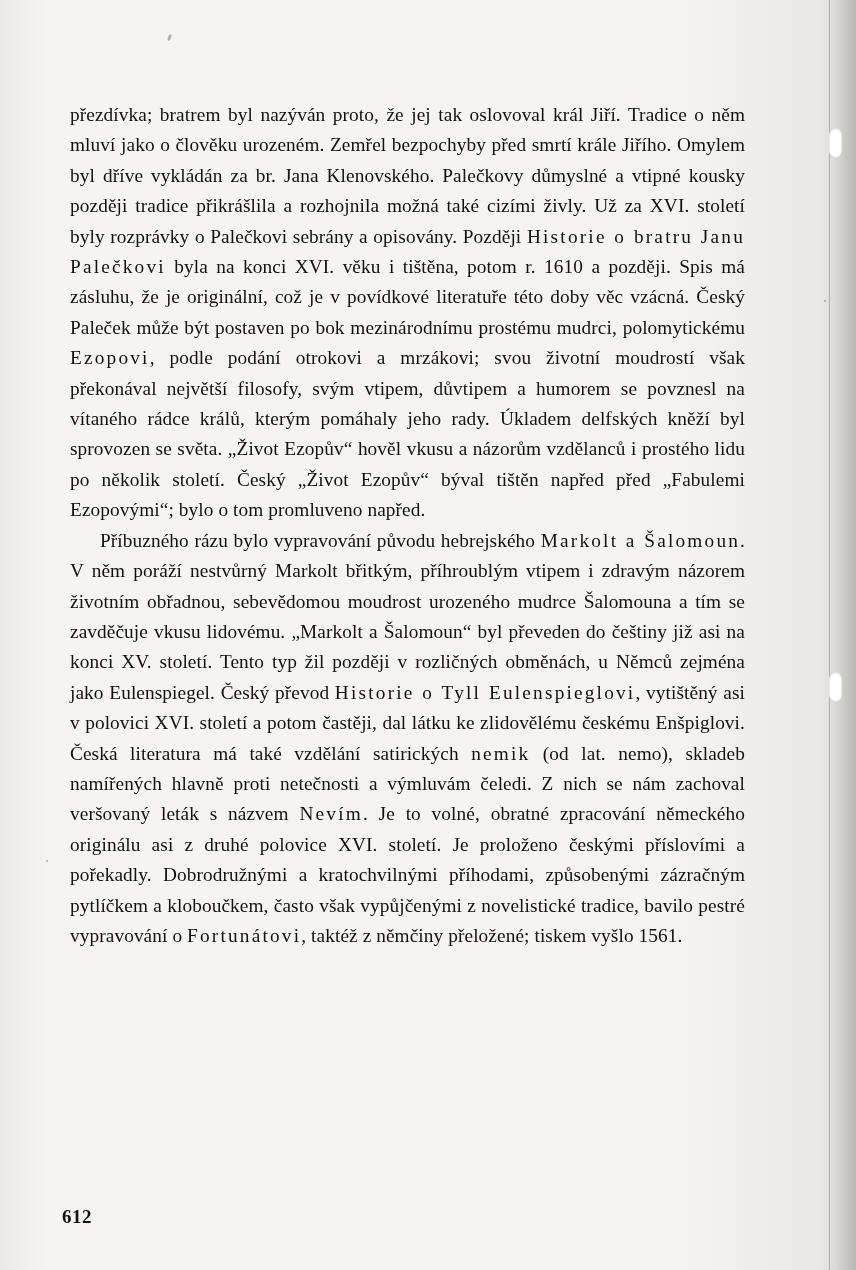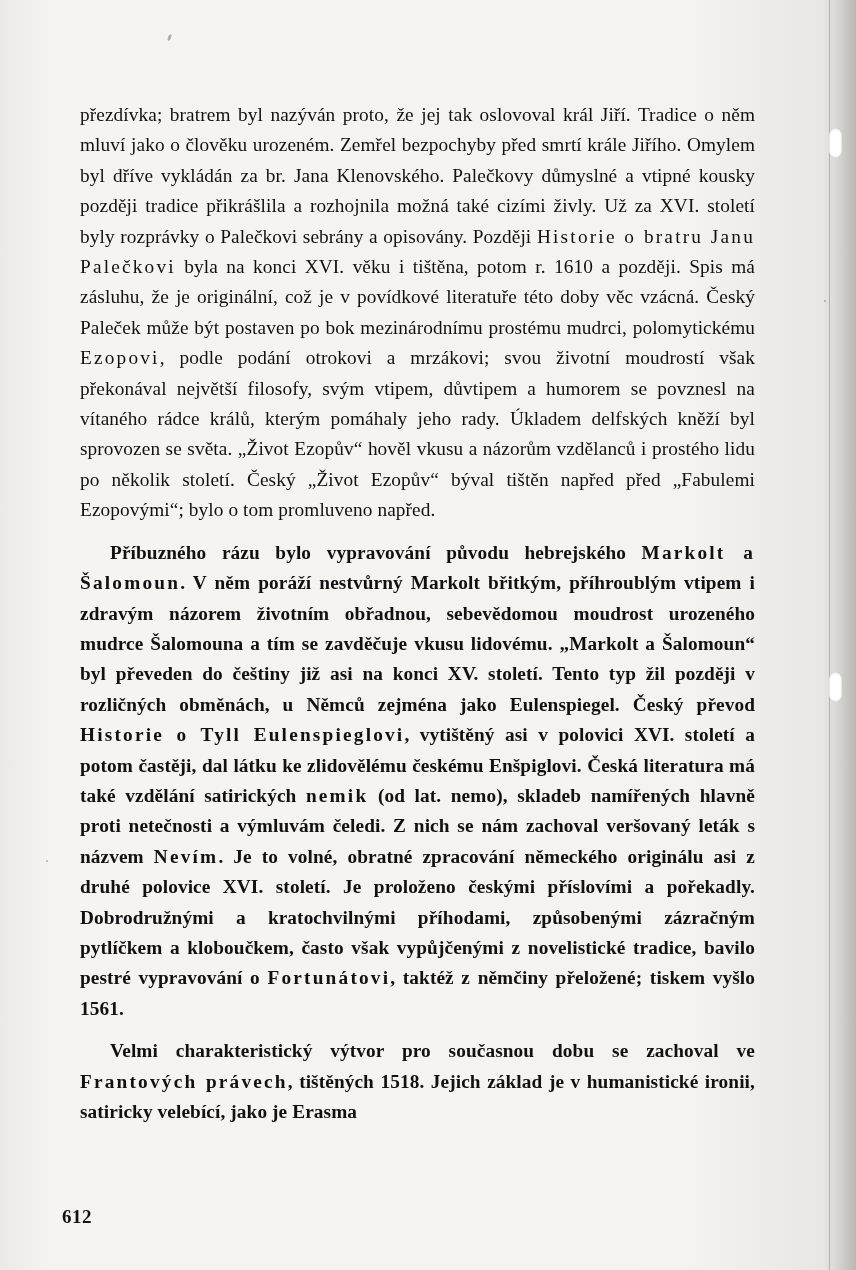--- a/index.html
+++ b/index.html
@@ -50,38 +50,37 @@
     height: 30px;
     border-radius: 7px;
     background: #ffffff;
     box-shadow: inset 0 0 2px rgba(0,0,0,0.35);
   }
   .punch.p1 { top: 128px; }
   .punch.p2 { top: 672px; }
 
   .textblock {
     position: absolute;
-    left: 80px;
+    left: 70px;
     top: 100px;
     width: 675px;
   }
   p.para {
     margin: 0;
     font-size: 19.3px;
     line-height: 30.4px;
     color: #111111;
     text-align: justify;
     text-justify: inter-word;
     letter-spacing: 0.1px;
     -webkit-font-smoothing: none;
   }
   p.para + p.para {
     text-indent: 30px;
-    margin-top: 12px;
-    font-weight: bold;
+    margin-top: 0;
   }
   .sp { letter-spacing: 2.2px; }
   .folio {
     position: absolute;
     left: 62px;
     top: 1206px;
     font-size: 19px;
     font-weight: bold;
     color: #111111;
     letter-spacing: 0.5px;
@@ -104,17 +103,16 @@
   <div class="edge-line"></div>
   <div class="punch p1"></div>
   <div class="punch p2"></div>
   <div class="speck s1"></div>
   <div class="speck s2"></div>
   <div class="speck s3"></div>
 
   <div class="textblock">
     <p class="para"><span>přezdívka; bratrem byl nazýván proto, že jej tak oslovoval král Jiří. Tradice o něm mluví jako o člověku urozeném. Zemřel bezpochyby před smrtí krále Jiřího. Omylem byl dříve vykládán za br. Jana Klenovského. Palečkovy důmyslné a vtipné kousky později tradice přikrášlila a rozhojnila možná také cizími živly. Už za XVI. století byly rozprávky o Palečkovi sebrány a opisovány. Později </span><span class="sp">Historie o bratru Janu Palečkovi</span><span> byla na konci XVI. věku i tištěna, potom r. 1610 a později. Spis má zásluhu, že je originální, což je v povídkové literatuře této doby věc vzácná. Český Paleček může být postaven po bok mezinárodnímu prostému mudrci, polomytickému </span><span class="sp">Ezopovi</span><span>, podle podání otrokovi a mrzákovi; svou životní moudrostí však překonával největší filosofy, svým vtipem, důvtipem a humorem se povznesl na vítaného rádce králů, kterým pomáhaly jeho rady. Úkladem delfských kněží byl sprovozen se světa. „Život Ezopův“ hověl vkusu a názorům vzdělanců i prostého lidu po několik století. Český „Život Ezopův“ býval tištěn napřed před „Fabulemi Ezopovými“; bylo o tom promluveno napřed.</span></p>
     <p class="para"><span>Příbuzného rázu bylo vypravování původu hebrejského </span><span class="sp">Markolt a Šalomoun</span><span>. V něm poráží nestvůrný Markolt břitkým, příhroublým vtipem i zdravým názorem životním obřadnou, sebevědomou moudrost urozeného mudrce Šalomouna a tím se zavděčuje vkusu lidovému. „Markolt a Šalomoun“ byl převeden do češtiny již asi na konci XV. století. Tento typ žil později v rozličných obměnách, u Němců zejména jako Eulenspiegel. Český převod </span><span class="sp">Historie o Tyll Eulenspieglovi</span><span>, vytištěný asi v polovici XVI. století a potom častěji, dal látku ke zlidovělému českému Enšpiglovi. Česká literatura má také vzdělání satirických </span><span class="sp">nemik</span><span> (od lat. nemo), skladeb namířených hlavně proti netečnosti a výmluvám čeledi. Z nich se nám zachoval veršovaný leták s názvem </span><span class="sp">Nevím</span><span>. Je to volné, obratné zpracování německého originálu asi z druhé polovice XVI. století. Je proloženo českými příslovími a pořekadly. Dobrodružnými a kratochvilnými příhodami, způsobenými zázračným pytlíčkem a kloboučkem, často však vypůjčenými z novelistické tradice, bavilo pestré vypravování o </span><span class="sp">Fortunátovi</span><span>, taktéž z němčiny přeložené; tiskem vyšlo 1561.</span></p>
-    <p class="para"><span>Velmi charakteristický výtvor pro současnou dobu se zachoval ve </span><span class="sp">Frantových právech</span><span>, tištěných 1518. Jejich základ je v humanistické ironii, satiricky velebící, jako je Erasma</span></p>
   </div>
 
   <div class="folio">612</div>
 </div>
 
 </body></html>

